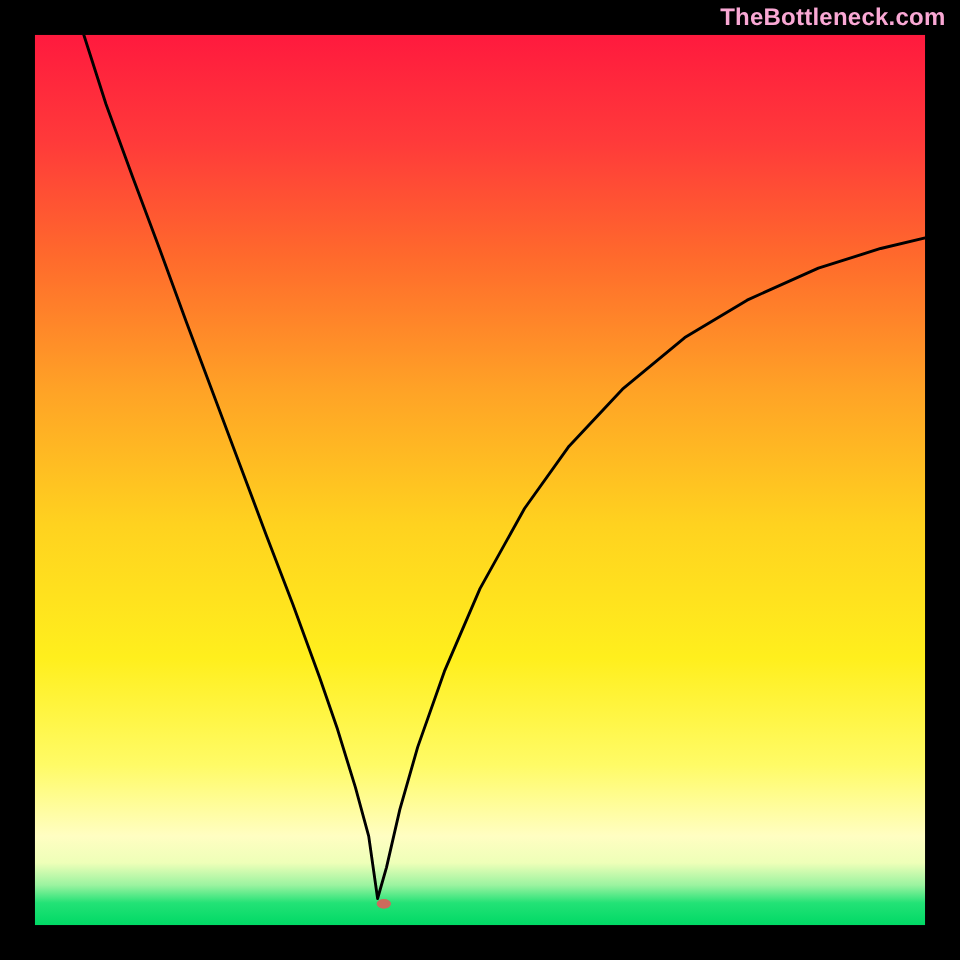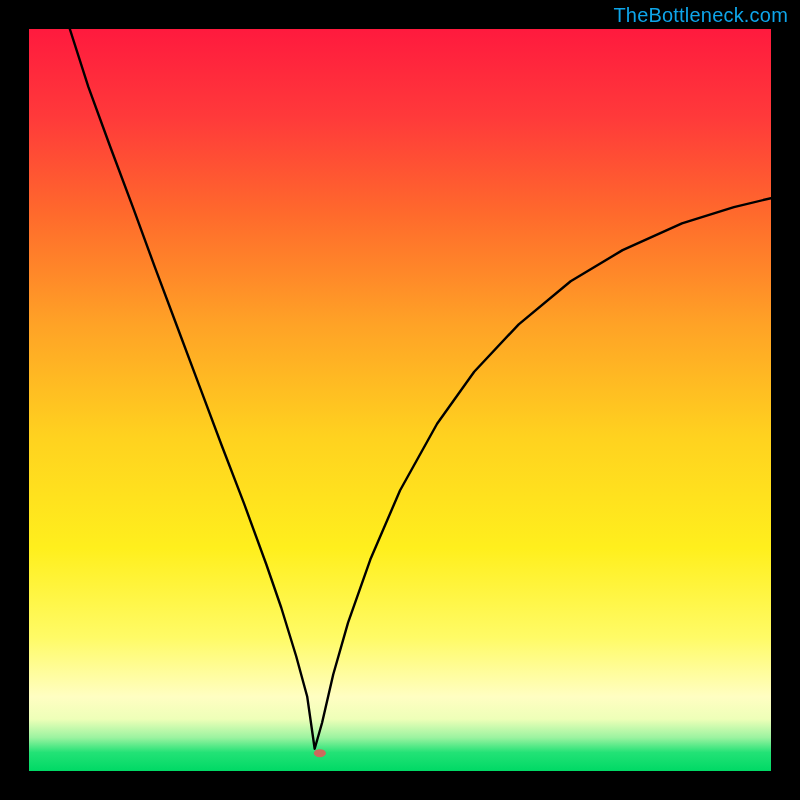--- a/index.html
+++ b/index.html
@@ -13,23 +13,23 @@
   }
   .stage {
     position: relative;
     width: 800px;
     height: 800px;
   }
   .watermark {
     position: absolute;
     top: 4px;
     right: 12px;
-    color: #0ea5e9;
+    color: #f9a8d4;
     font-size: 20px;
-    font-weight: 400;
+    font-weight: 700;
     letter-spacing: 0.2px;
     z-index: 10;
   }
   svg.plot {
     position: absolute;
     left: 29px;
     top: 29px;
     width: 742px;
     height: 742px;
     display: block;

